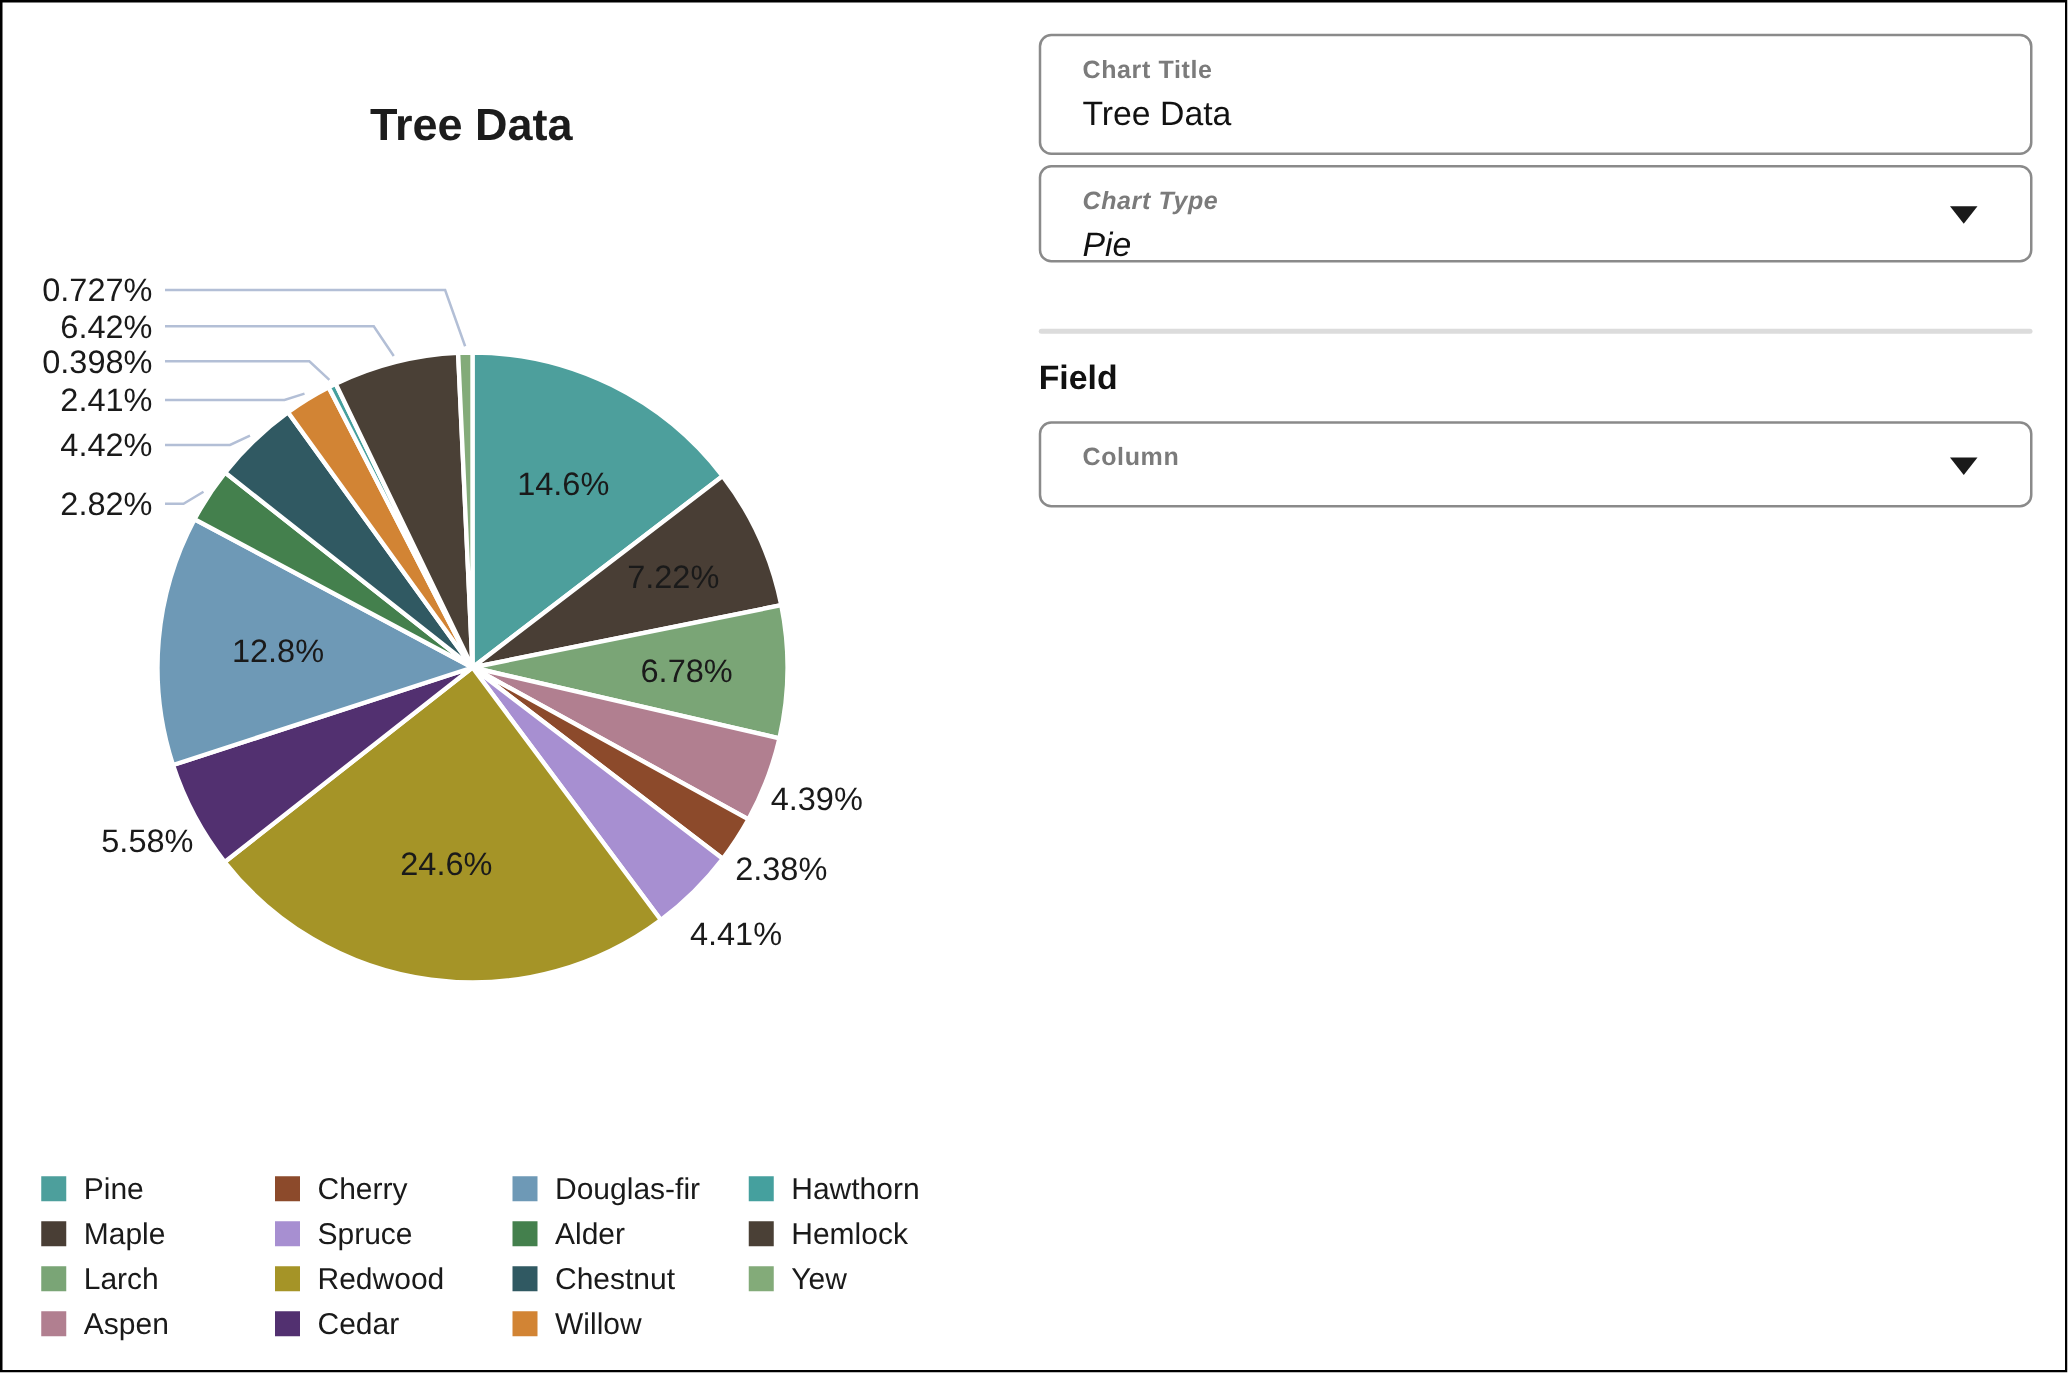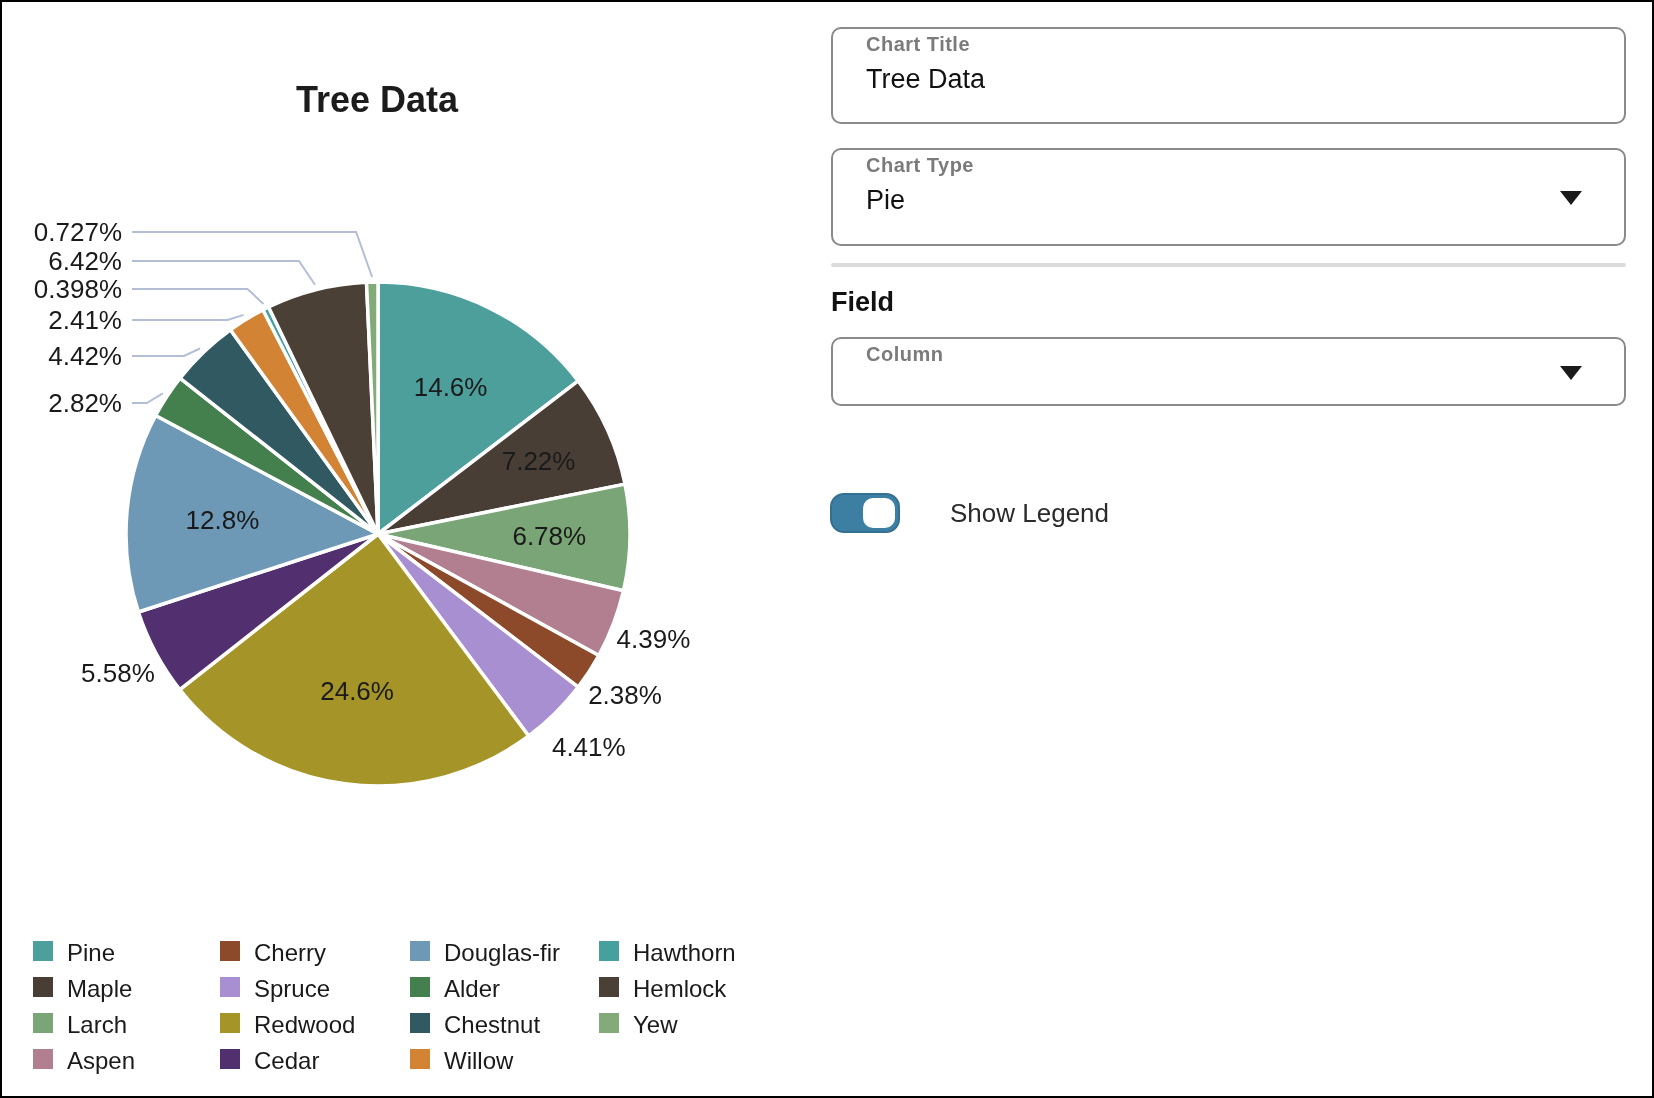--- a/index.html
+++ b/index.html
@@ -12,21 +12,21 @@
   #chart-svg{position:absolute;left:0;top:0;}
   #chart-svg text{font-family:"Liberation Sans", sans-serif;}
   .chart-title{font-size:36px;font-weight:bold;fill:#1c1c1c;}
   .pct{font-size:26px;fill:#1a1a1a;}
   .legend-label{font-size:24px;fill:#1a1a1a;}
   .callout-line{fill:none;stroke:#b3bfd6;stroke-width:2;}
   
   .panel-box{
     position:absolute;left:829px;width:795px;box-sizing:border-box;
     border:2px solid #8a8a8a;border-radius:10px;background:#fff;
-    padding:4px 0 0 33px;
+    padding:16px 0 0 33px;
   }
   .panel-box .box-label{font-size:20px;font-weight:bold;color:#7b7b7b;letter-spacing:.5px;}
   .panel-box .box-value{font-size:27px;color:#111;margin-top:8px;}
   .chevron{
     position:absolute;right:42px;top:50%;margin-top:-6px;
     width:0;height:0;border-left:11px solid transparent;border-right:11px solid transparent;
     border-top:14px solid #1a1a1a;
   }
   .divider{position:absolute;left:829px;top:261px;width:795px;height:4px;background:#dcdcdc;border-radius:2px;}
   .field-heading{
@@ -117,35 +117,29 @@
       <text x="631" y="986" dominant-baseline="central" class="legend-label">Hemlock</text>
       <rect x="597" y="1011" width="20" height="20" fill="#83ab79"></rect>
       <text x="631" y="1022" dominant-baseline="central" class="legend-label">Yew</text>
     </svg>
 
   <div class="panel-box" style="top:25px;height:97px;">
     <div class="box-label">Chart Title</div>
     <div class="box-value">Tree Data</div>
   </div>
 
-  <div class="panel-box" style="top:146px;height:98px;">
+  <div class="panel-box" style="top:130px;height:78px;font-style:italic;">
     <div class="box-label">Chart Type</div>
     <div class="box-value">Pie</div>
     <div class="chevron"></div>
   </div>
 
   <div class="divider"></div>
 
   <div class="field-heading">Field</div>
 
   <div class="panel-box" style="top:335px;height:69px;">
     <div class="box-label">Column</div>
     <div class="chevron"></div>
   </div>
 
-  <div class="toggle-row">
-    <div class="toggle" id="legend-toggle" style="background: rgb(61, 127, 162);">
-      <div class="knob"></div>
-    </div>
-    <div class="toggle-label">Show Legend</div>
-  </div>
 
 </div>
 
 </body></html>

